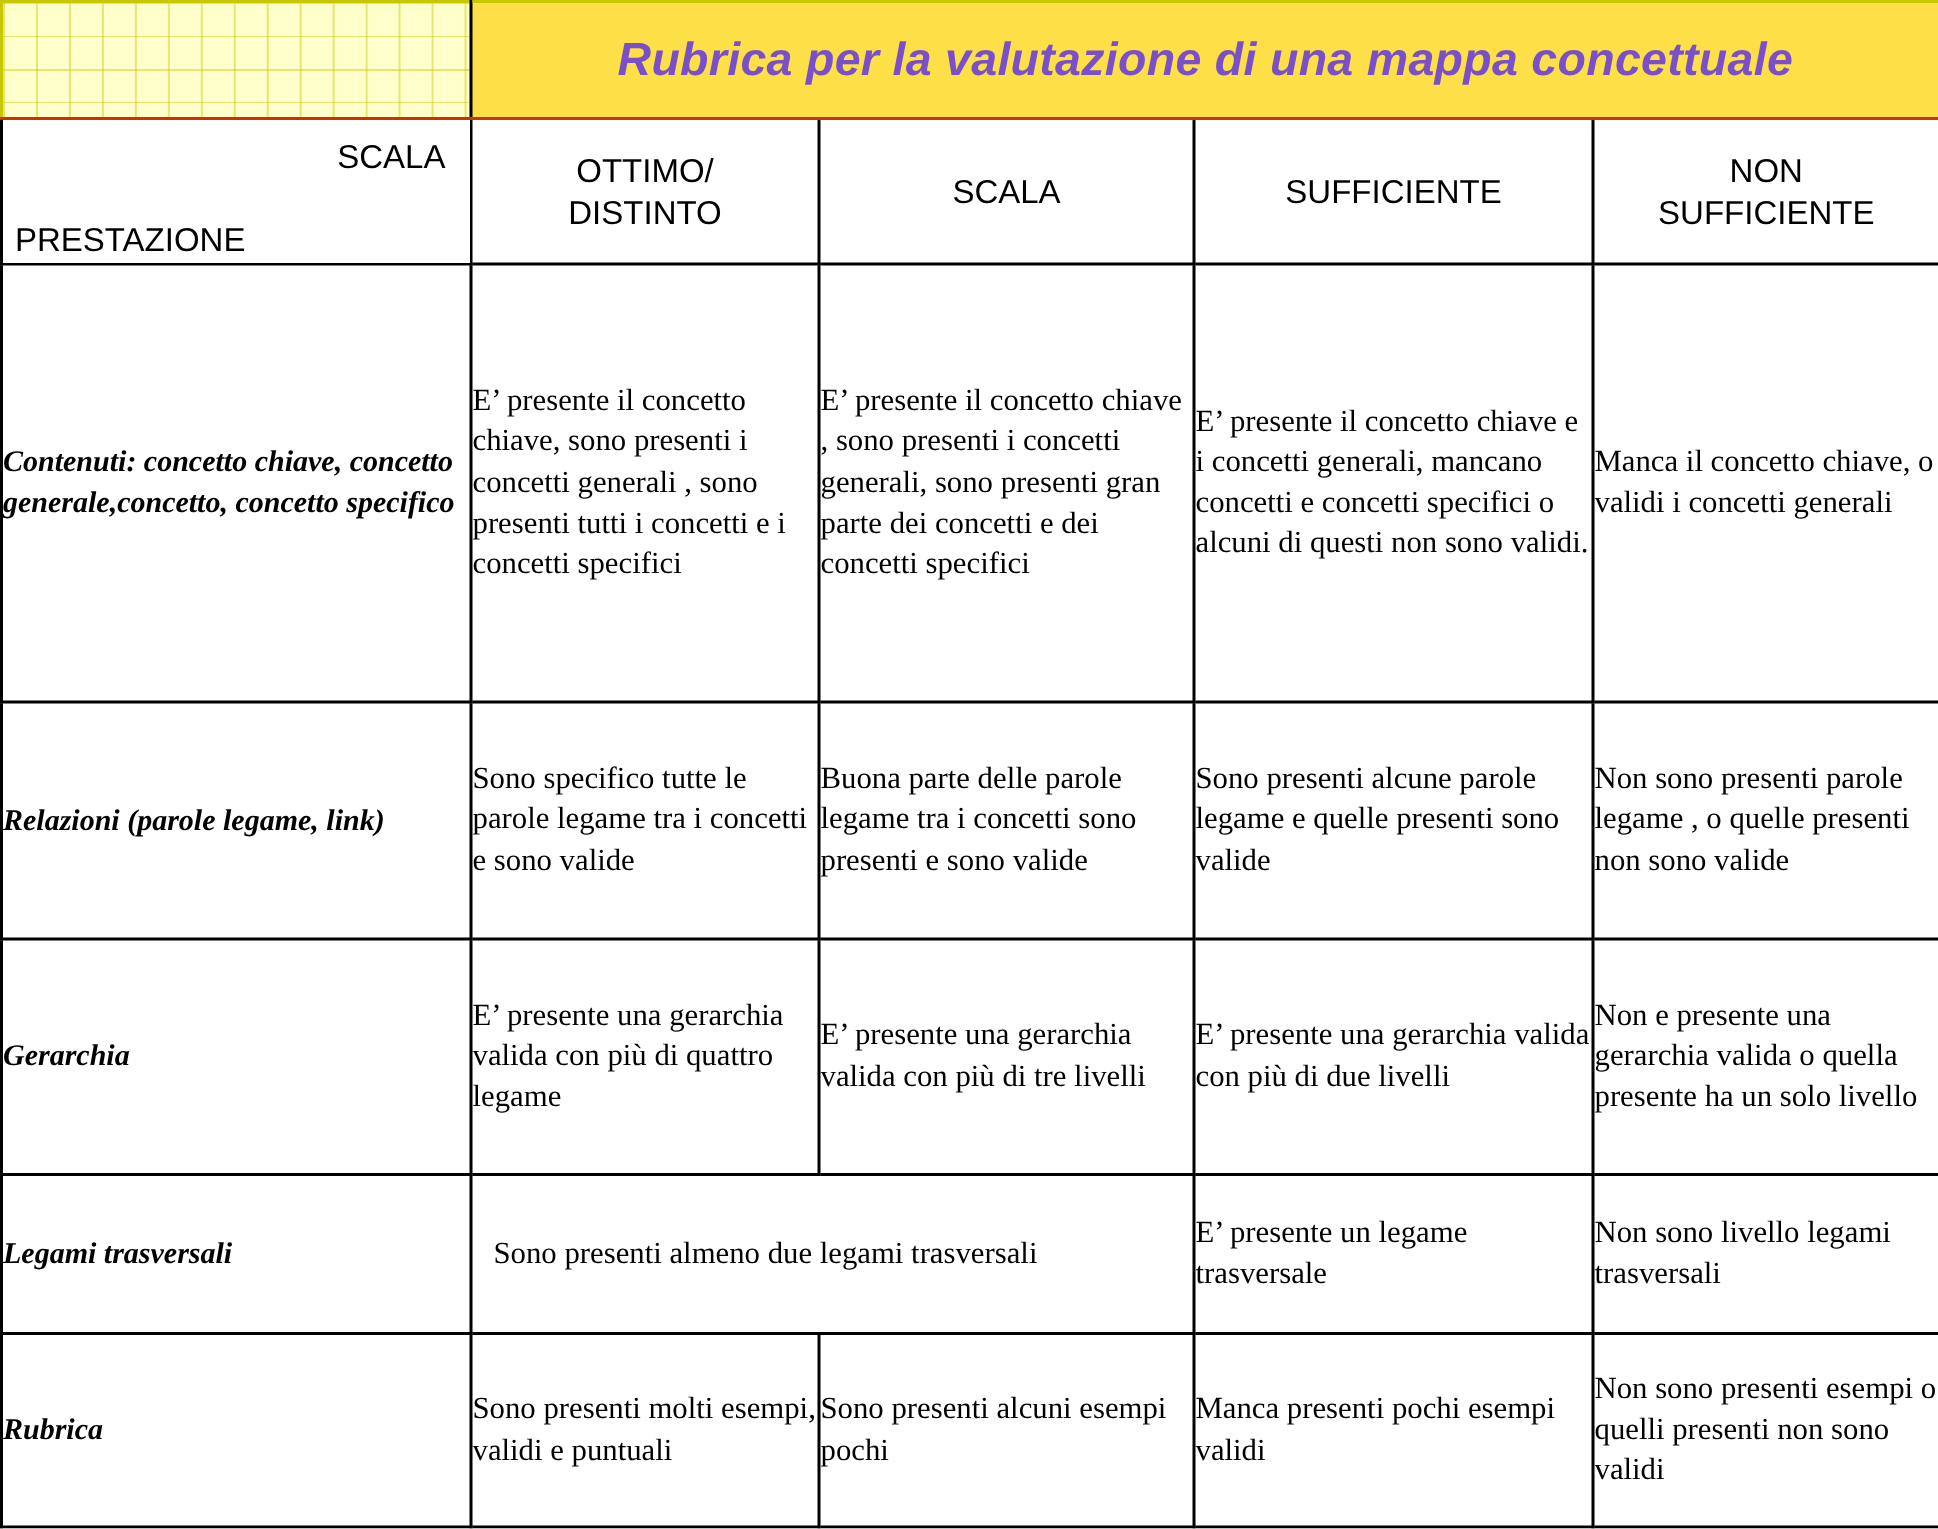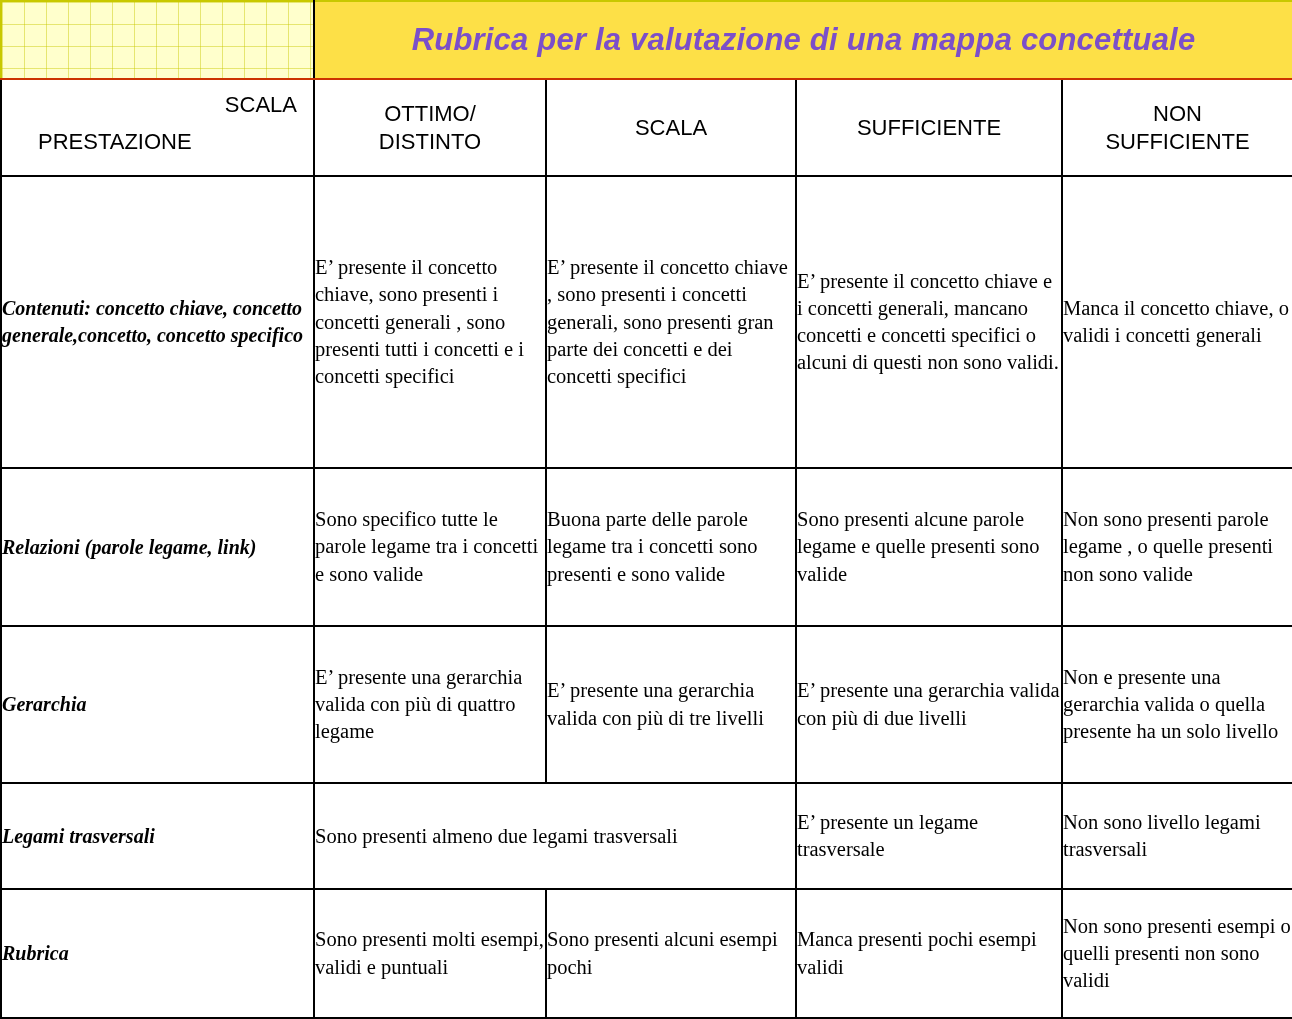--- a/index.html
+++ b/index.html
@@ -61,25 +61,24 @@
   }
   .hdr-axis .scala {
     position: absolute;
     top: 12px;
     right: 16px;
     font-size: 22px;
     color: #000;
   }
   .hdr-axis .prestazione {
     position: absolute;
-    bottom: 20px;
+    bottom: 2px;
     left: 8px;
     font-size: 22px;
     color: #000;
-    margin-left: 28px;
   }
   .hdr-level {
     text-align: center;
     font-size: 22px;
     color: #000;
     line-height: 1.25;
     padding: 4px 6px;
   }
   
   .row-label {
@@ -93,21 +92,21 @@
     font-style: italic;
   }
   .cell-text {
     font-family: "Liberation Serif", serif;
     font-size: 20.5px;
     line-height: 1.33;
     padding: 8px 10px 8px 12px;
     color: #000;
     vertical-align: middle;
   }
-  .cell-text.center-pad { }
+  .cell-text.center-pad { padding-left: 14px; }
   .span-cell { text-align: left; }
 </style>
 </head>
 <body>
 
 <table class="rubric">
   <colgroup>
     <col style="width:313px">
     <col style="width:232px">
     <col style="width:250px">

